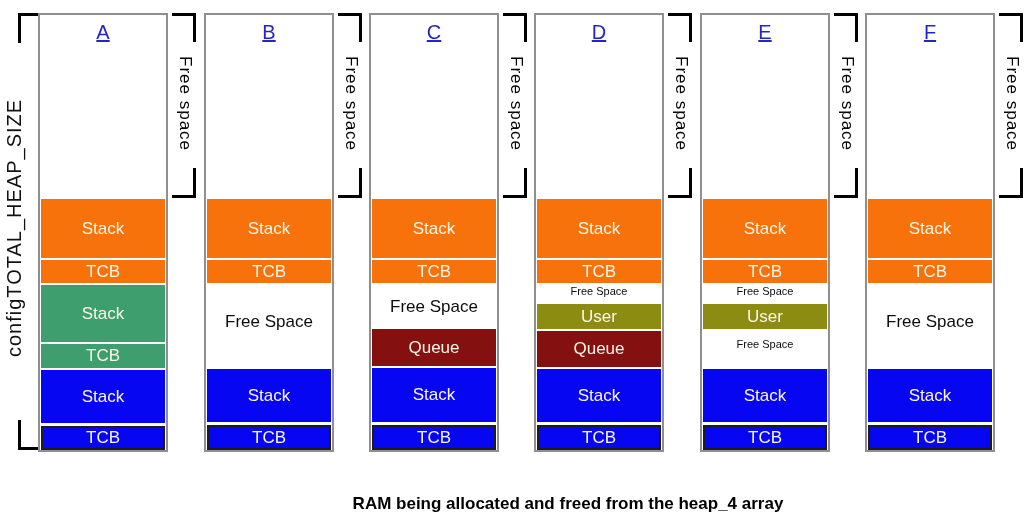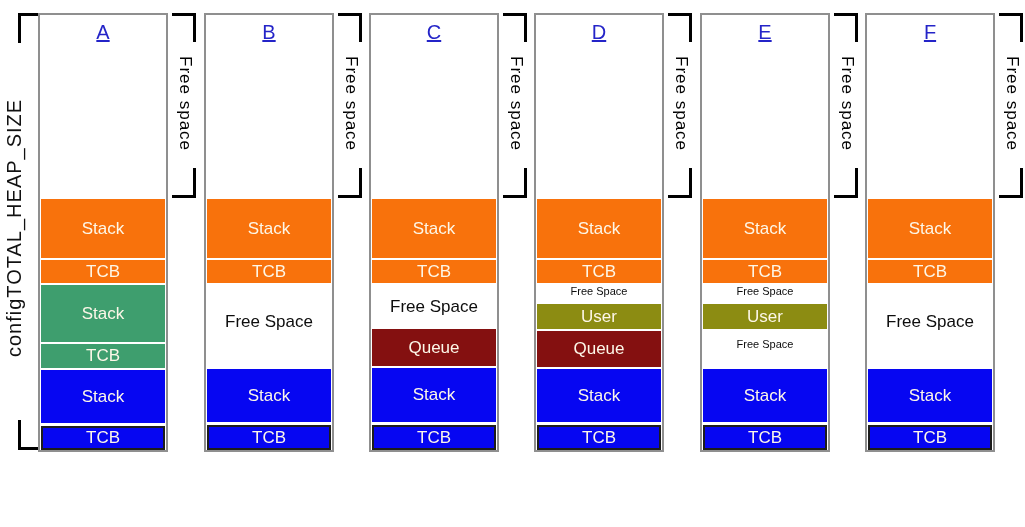--- a/index.html
+++ b/index.html
@@ -130,13 +130,14 @@
       <div class="blk" style="top: 245px; height: 23px; background-color: rgb(248, 114, 12);">TCB</div>
       <div class="ftxt" style="top:297px">Free Space</div>
       <div class="blk" style="top: 354px; height: 53px; background-color: rgb(6, 6, 242);">Stack</div>
       <div class="blk outlined" style="top: 410px; height: 25px; background-color: rgb(6, 6, 242);">TCB</div>
     </div>
     <div class="fsb-top"></div>
     <div class="fsb-txt">Free space</div>
     <div class="fsb-bot"></div>
   </div>
 
+  <div class="caption">RAM being allocated and freed from the heap_4 array</div>
 </div>
 
 </body></html>

